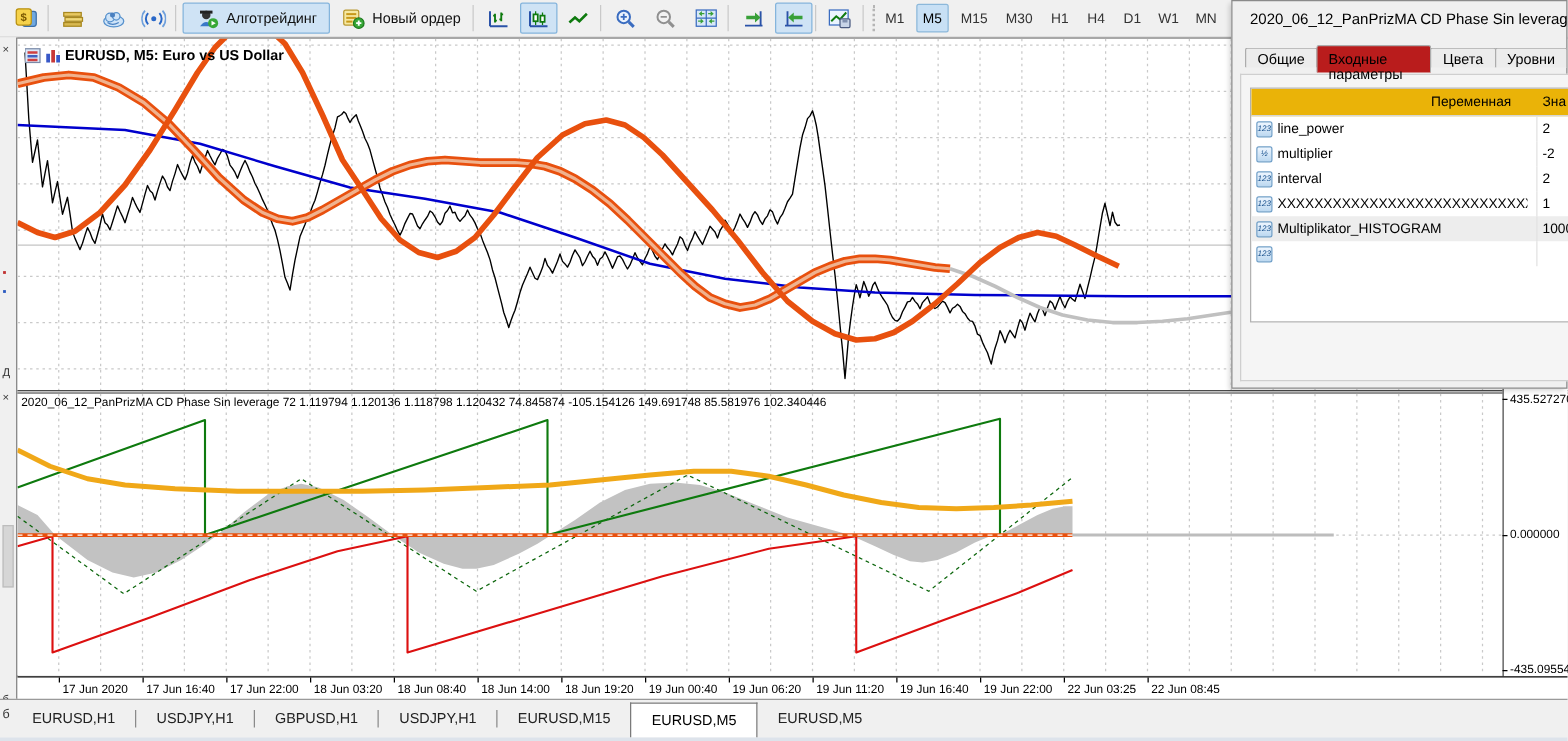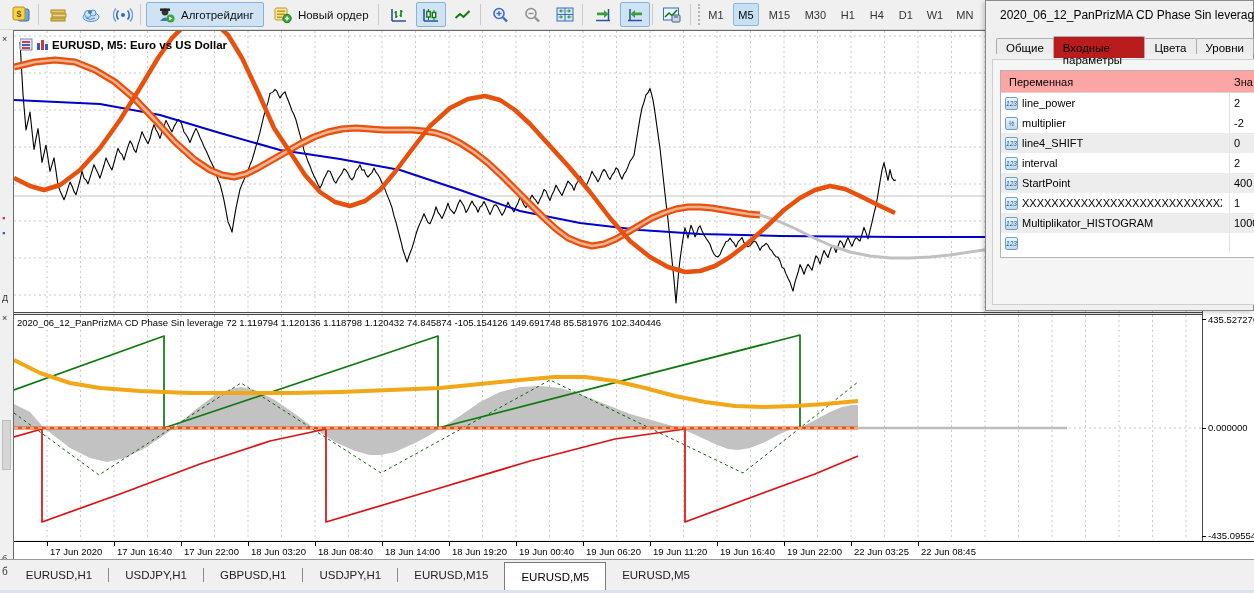--- a/index.html
+++ b/index.html
@@ -67,22 +67,22 @@
           border-bottom:none; background:#ececec; margin-right:-1px;
           border-radius:2px 2px 0 0; height:16px; }
   .dtab.active { background:#b91c1c; height:22px; margin-top:-2px; padding-top:5px;
                  position:relative; z-index:2; }
   #dlg-pane { position:absolute; left:6px; top:58px; width:263px; height:246px;
               border:1px solid #cfcfcf; border-right:none; background:#f5f5f5; }
   #dlg-table { position:absolute; left:7px; top:10px; width:256px; height:188px;
                background:#ffffff; border:1px solid #b2b2b2; overflow:hidden; }
   .trow { position:relative; height:20px; display:flex; align-items:center; }
   .trow.shade { background:#ededed; }
-  .trow.header { height:22px; background:#fca5a5; border-bottom:1px solid #d6d6d6;
-                 color:#000; }
+  .trow.header { height:22px; background:#eab308; border-bottom:1px solid #d6d6d6;
+                 color:#000;text-align:right; }
   .trow .nm { font-size:11px; color:#000; margin-left:4px; white-space:nowrap;
               overflow:hidden; width:200px; }
   .trow .val{ position:absolute; left:233px; font-size:11px; color:#000; white-space:nowrap; }
   .colline { position:absolute; left:228px; top:0; width:1px; height:100%; background:#e2e2e2; }
   .pico { width:13px; height:13px; margin-left:4px; flex:0 0 13px;
           border:1px solid #6f9fc8; border-radius:2px;
           background:linear-gradient(#eef6ff,#bcd8f0); font-size:6.5px; font-style:italic;
           color:#17508c; display:flex; align-items:center; justify-content:center; }
 </style>
 </head>
@@ -461,38 +461,26 @@
           <div class="nm">line_power</div>
           <div class="val">2</div>
           <div class="colline"></div>
         </div>
         <div class="trow">
           <div class="pico">½</div>
           <div class="nm">multiplier</div>
           <div class="val">-2</div>
           <div class="colline"></div>
         </div>
-        <div class="trow shade">
-          <div class="pico">123</div>
-          <div class="nm">line4_SHIFT</div>
-          <div class="val">0</div>
-          <div class="colline"></div>
-        </div>
         <div class="trow">
           <div class="pico">123</div>
           <div class="nm">interval</div>
           <div class="val">2</div>
           <div class="colline"></div>
         </div>
-        <div class="trow shade">
-          <div class="pico">123</div>
-          <div class="nm">StartPoint</div>
-          <div class="val">400</div>
-          <div class="colline"></div>
-        </div>
         <div class="trow">
           <div class="pico">123</div>
           <div class="nm">XXXXXXXXXXXXXXXXXXXXXXXXXXXXXXX</div>
           <div class="val">1</div>
           <div class="colline"></div>
         </div>
         <div class="trow shade">
           <div class="pico">123</div>
           <div class="nm">Multiplikator_HISTOGRAM</div>
           <div class="val">1000</div>

